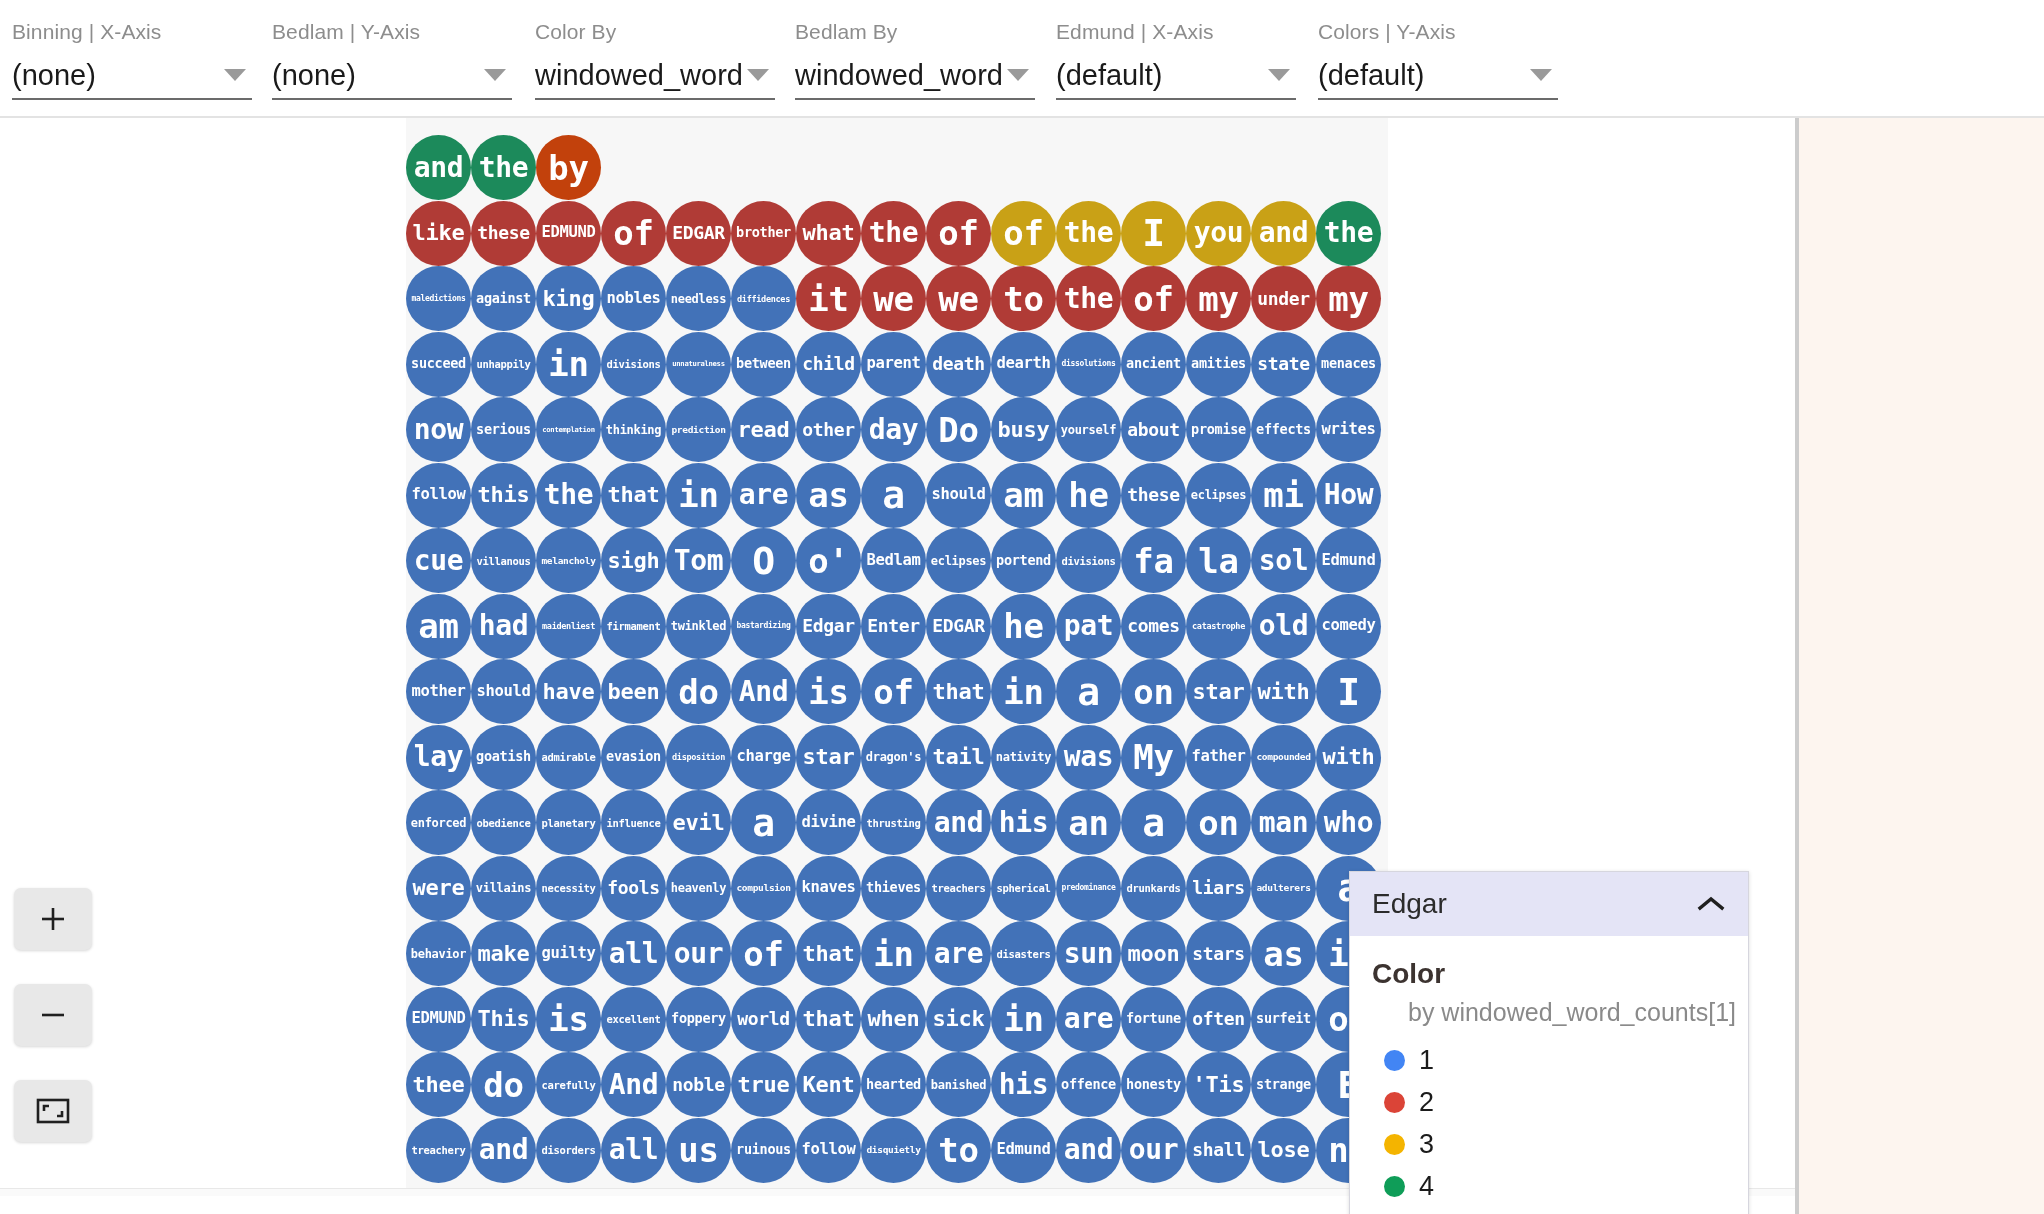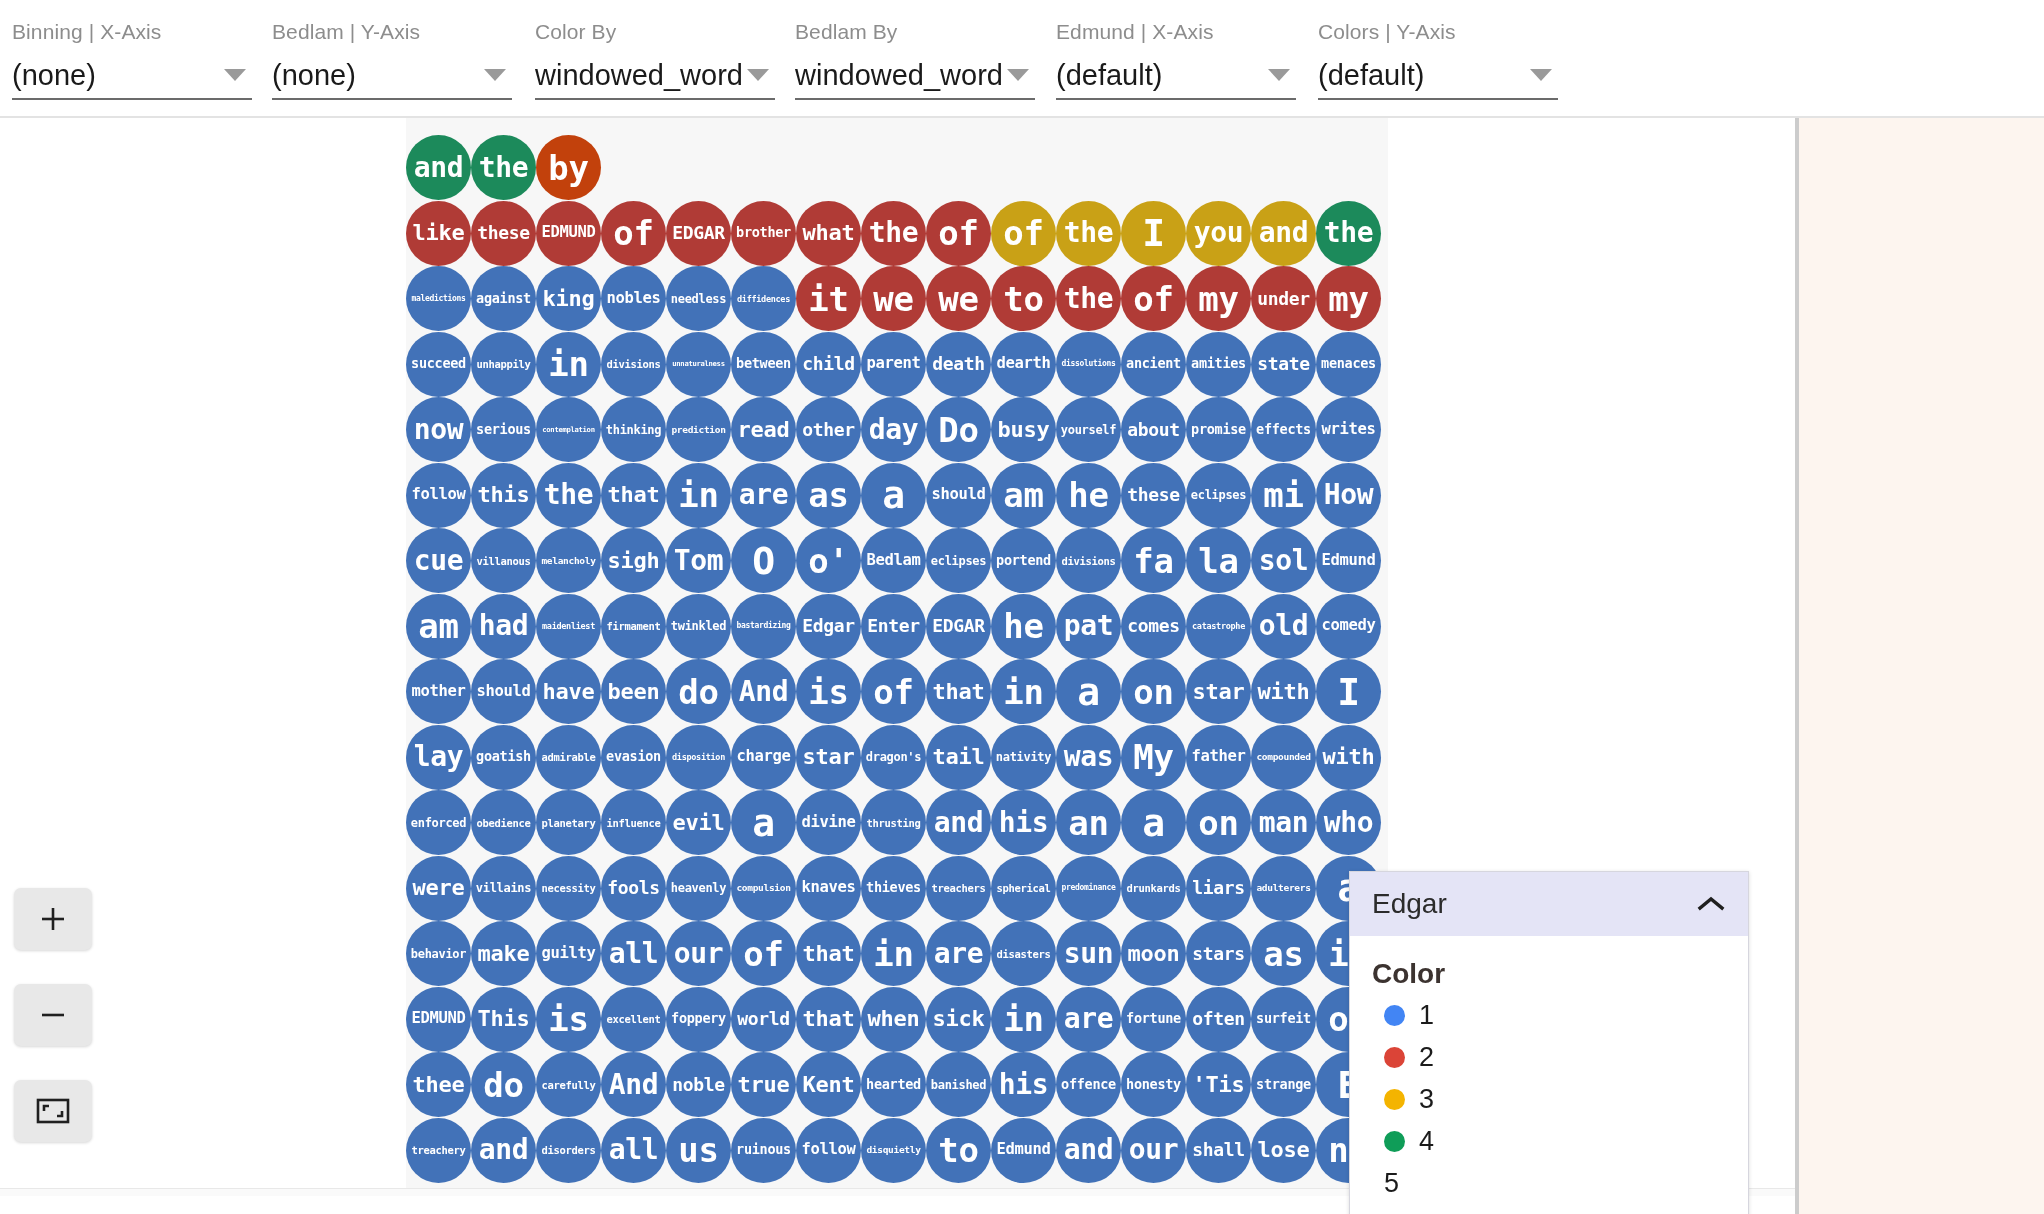--- a/index.html
+++ b/index.html
@@ -350,20 +350,21 @@
 
   <div id="legend">
     <div id="legend-header">
       <div id="legend-title">Edgar</div>
       <svg width="30" height="18" viewBox="0 0 30 18">
         <polyline points="4,13 15,4 26,13" fill="none" stroke="#1f1f1f" stroke-width="3.4" stroke-linecap="square"></polyline>
       </svg>
     </div>
     <div id="legend-body">
       <div id="legend-section-title">Color</div>
+      <div id="legend-subtitle">by windowed_word_counts[1]</div>
       <div id="legend-items">
           <div class="legend-item">
             <span class="legend-swatch" style="background: rgb(66, 133, 244);"></span>
             <span class="legend-label">1</span>
           </div>
           <div class="legend-item">
             <span class="legend-swatch" style="background: rgb(219, 68, 55);"></span>
             <span class="legend-label">2</span>
           </div>
           <div class="legend-item">

